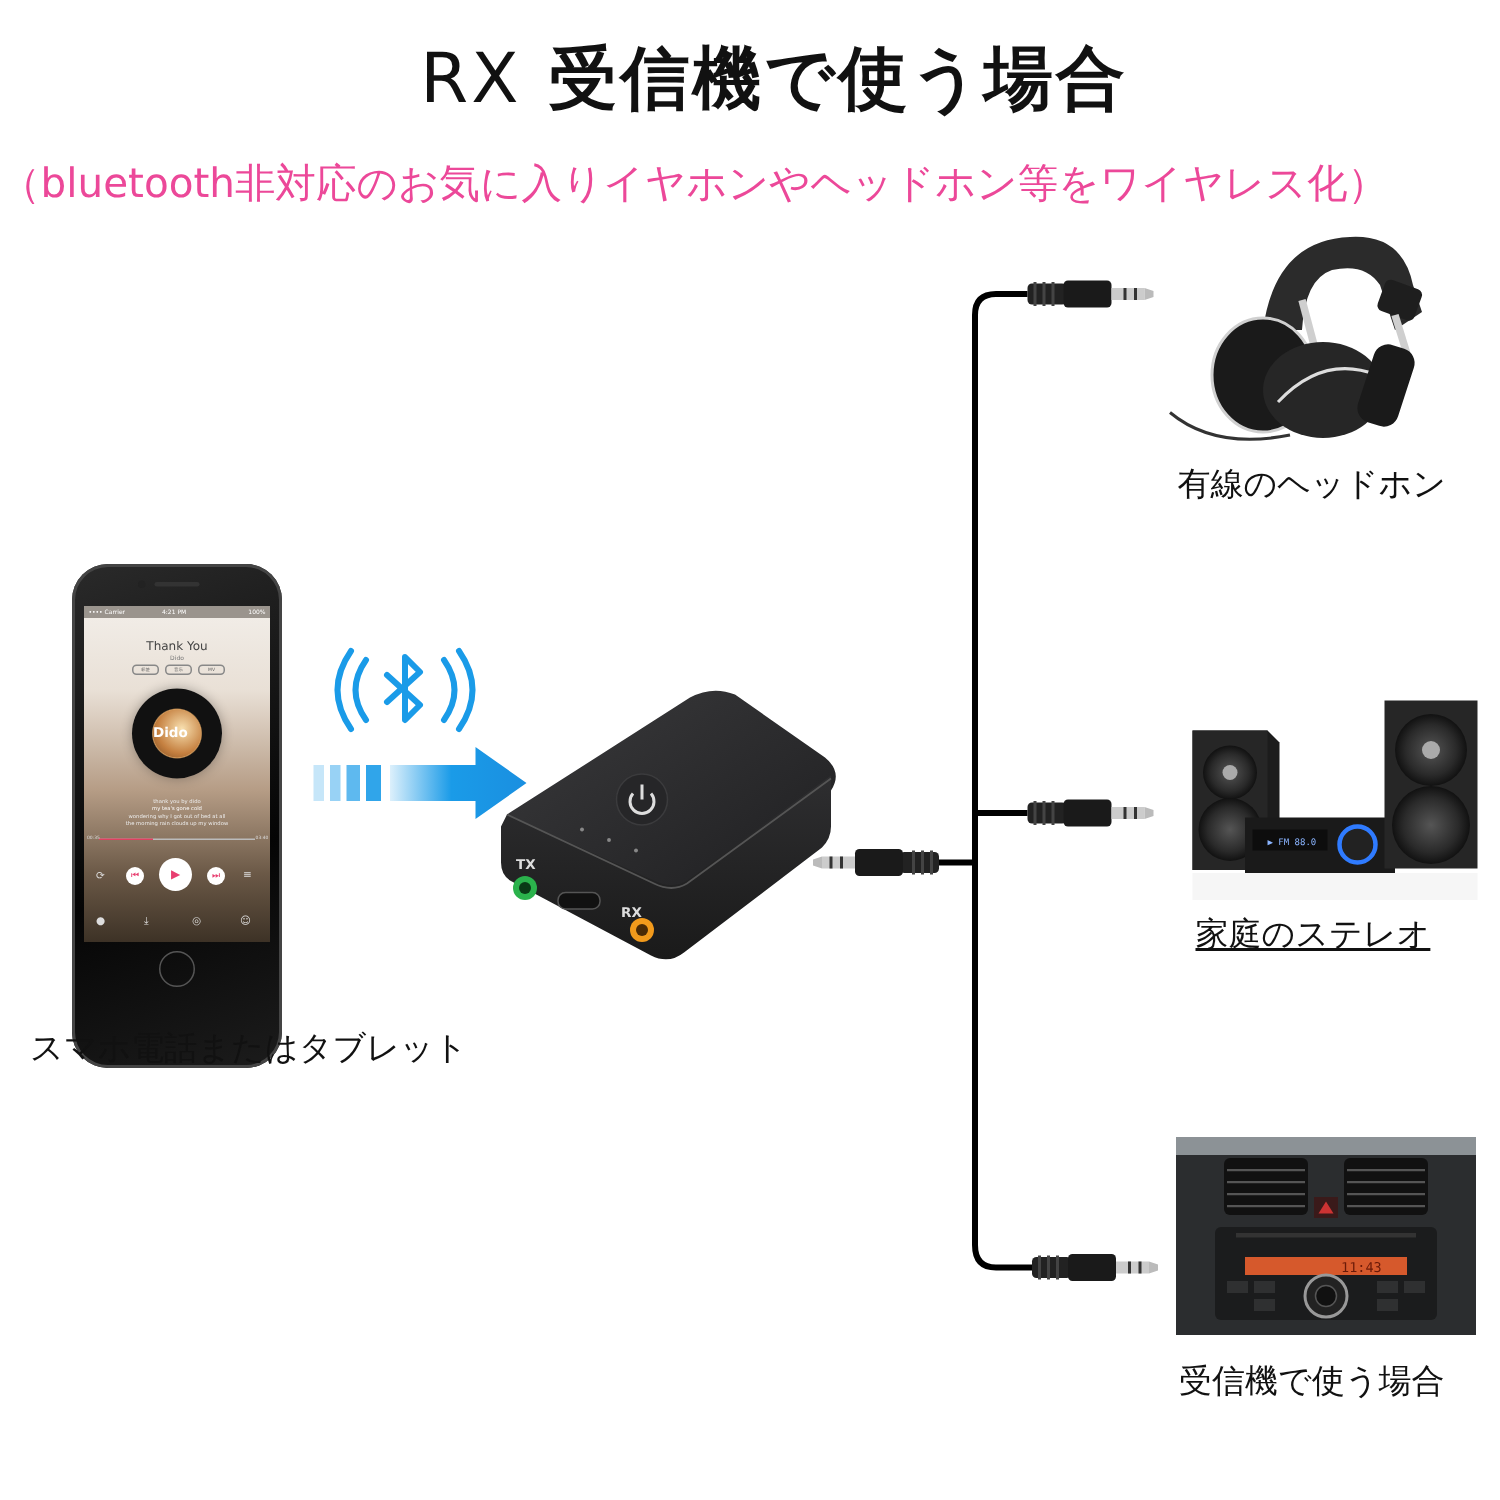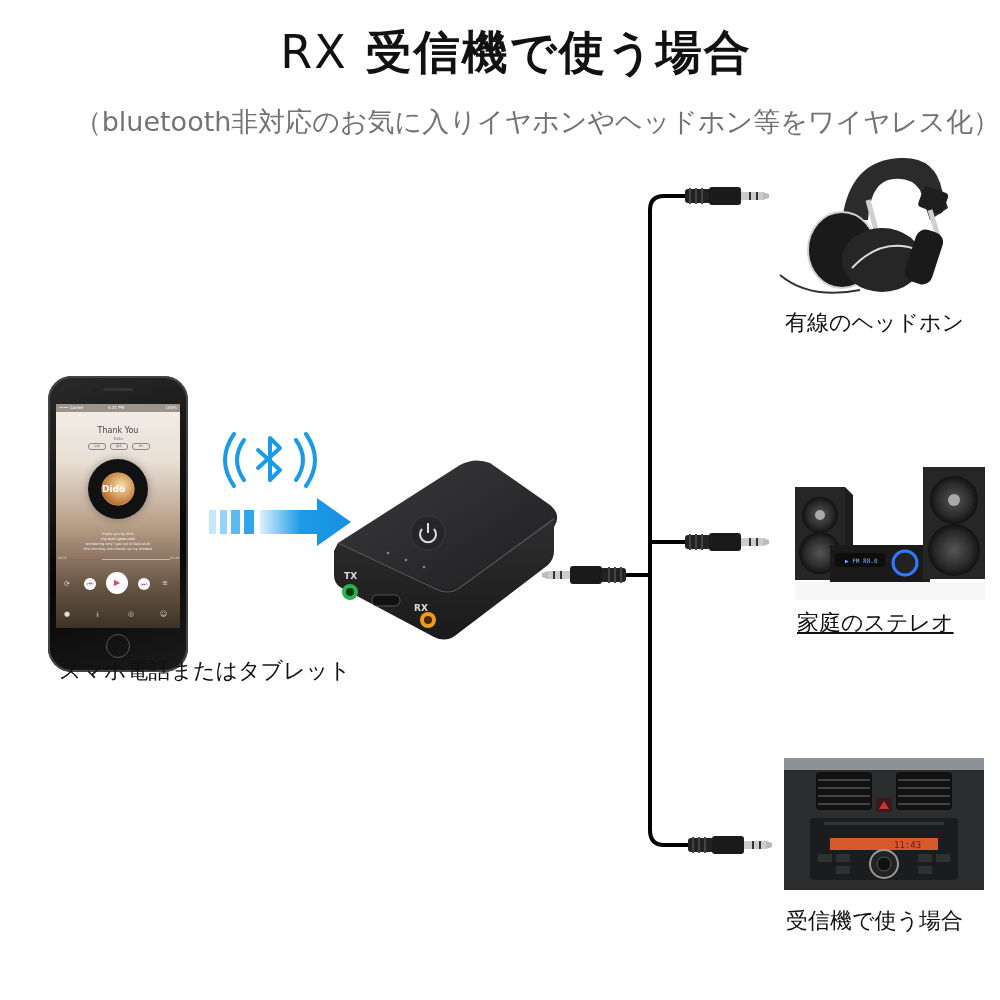--- a/index.html
+++ b/index.html
@@ -9,29 +9,29 @@
       font-family: "DejaVu Sans", sans-serif;
       color: #111;
     }
     .abs { position: absolute; }
     .title {
       left: 16px; top: 22px; width: 1000px; text-align: center;
       font-size: 46px; font-weight: bold; letter-spacing: 2px; color: #111;
     }
     .title .rx { font-family: "DejaVu Sans", sans-serif; font-weight: normal; }
     .subtitle {
-      left: 0; top: 104px; width: 1000px; text-align: right;
-      font-size: 27px; color: #737373;
+      left: 0; top: 104px; width: 1000px; text-align: left;
+      font-size: 27px; color: #ec4899;
       white-space: nowrap;
     }
     .label { font-size: 22px; color: #111; white-space: nowrap; }
 
     
     .phone {
-      left: 48px; top: 376px; width: 140px; height: 296px;
+      left: 48px; top: 376px; width: 140px; height: 336px;
       background: linear-gradient(160deg, #2a2a2a, #050505 60%, #1c1c1c);
       border-radius: 24px;
       box-shadow: inset 0 0 0 2px #444;
       text-decoration: underline;
     }
     .phone .speaker { left: 55px; top: 12px; width: 30px; height: 3px; background:#333; border-radius: 2px; }
     .phone .cam { left: 44px; top: 11px; width: 5px; height: 5px; background:#222; border-radius: 50%; }
     .phone .screen {
       left: 8px; top: 28px; width: 124px; height: 224px;
       background: linear-gradient(180deg, #f2eee9 0%, #e9e0d6 25%, #b59c85 55%, #6a5846 80%, #3d3226 100%);
@@ -183,21 +183,21 @@
       <span class="ctrl" style="left:82px;top:6px;width:12px;height:12px;line-height:12px;font-size:6px">⏭</span>
       <span class="small-ico" style="left:106px;top:7px">≡</span>
     </div>
     <span class="abs small-ico" style="left:8px;top:206px">●</span>
     <span class="abs small-ico" style="left:40px;top:206px">⤓</span>
     <span class="abs small-ico" style="left:72px;top:206px">◎</span>
     <span class="abs small-ico" style="left:104px;top:206px">☺</span>
   </div>
   <div class="abs home"></div>
 </div>
-<div class="abs label" style="left:20px; top:656px;margin-left:39px;">スマホ電話またはタブレット</div>
+<div class="abs label" style="left:20px; top:684px;">スマホ電話またはタブレット</div>
 
 <svg class="abs bt-icon" viewBox="0 0 96 60">
   <g stroke="#1a9be8" stroke-width="4" fill="none" stroke-linecap="round">
     <path d="M22 10 Q8 30 22 50"></path>
     <path d="M12 4 Q-6 30 12 56"></path>
     <path d="M74 10 Q88 30 74 50"></path>
     <path d="M84 4 Q102 30 84 56"></path>
     <path d="M36 20 L58 40 L48 50 L48 8 L58 18 L36 38" stroke-linejoin="round"></path>
   </g>
 </svg>

